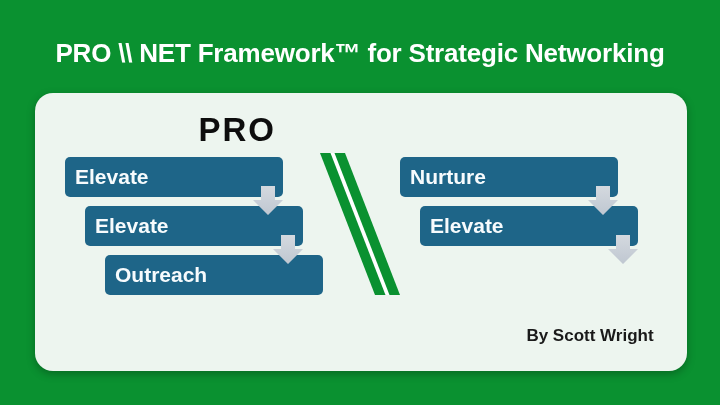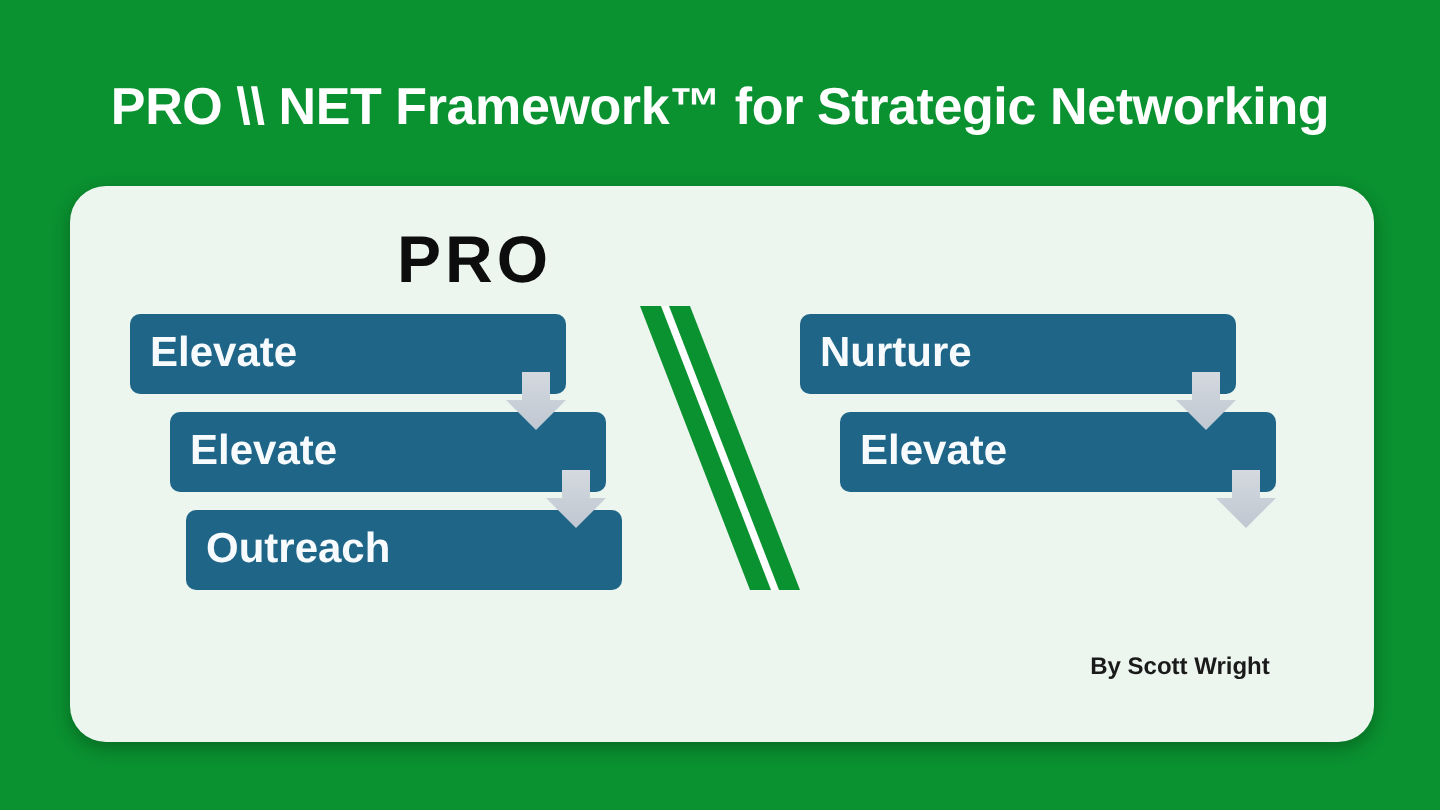--- a/index.html
+++ b/index.html
@@ -50,21 +50,21 @@
     align-items:center;
     color:#f7fbfd;
     font-size:21px;
     font-weight:bold;
     padding-left:10px;
     box-sizing:border-box;
     z-index:2;
   }
   .bar.p1{left:65px; top:157px;}
   .bar.p2{left:85px; top:206px;}
-  .bar.p3{left:93px;top:255px;}
+  .bar.p3{left:105px;top:255px;}
   .bar.n1{left:400px;top:157px;}
   .bar.n2{left:420px;top:206px;}
   .bar.n3{left:440px;top:255px;}
   .arrow{
     position:absolute;
     width:30px;height:29px;
     z-index:3;
   }
   .arrow.a1{left:253px;top:186px;}
   .arrow.a2{left:273px;top:235px;}
@@ -75,21 +75,21 @@
     left:0;top:0;width:720px;height:405px;
     z-index:1;
     pointer-events:none;
   }
   .byline{
     position:absolute;
     left:500px;top:326px;
     width:180px;
     text-align:center;
     color:#1a1a1a;
-    font-size:12px;
+    font-size:17px;
     font-weight:600;
   }
 </style>
 </head>
 <body>
 
 <div class="slide">
 
   <div class="title">PRO \\ NET Framework™ for Strategic Networking</div>
 

